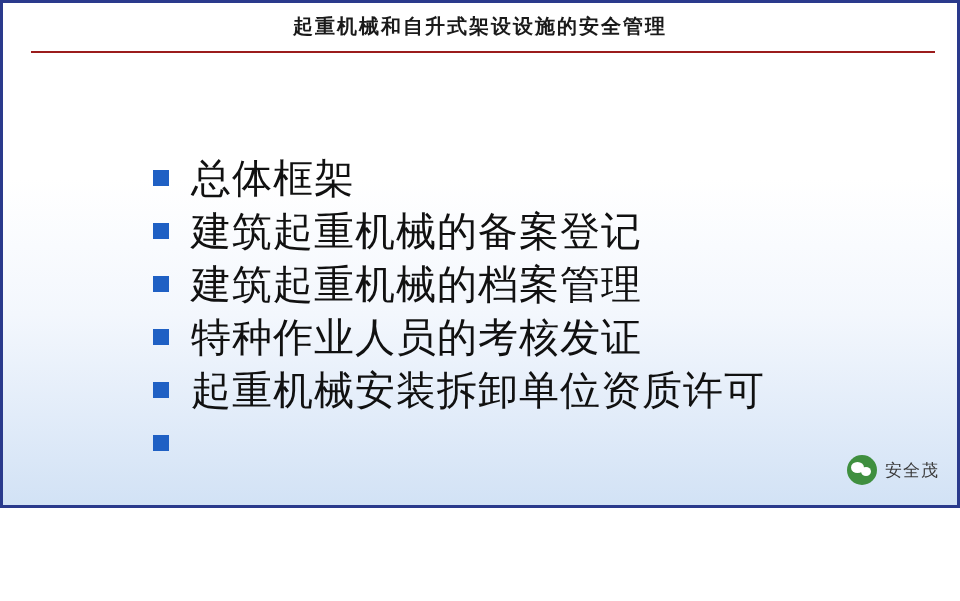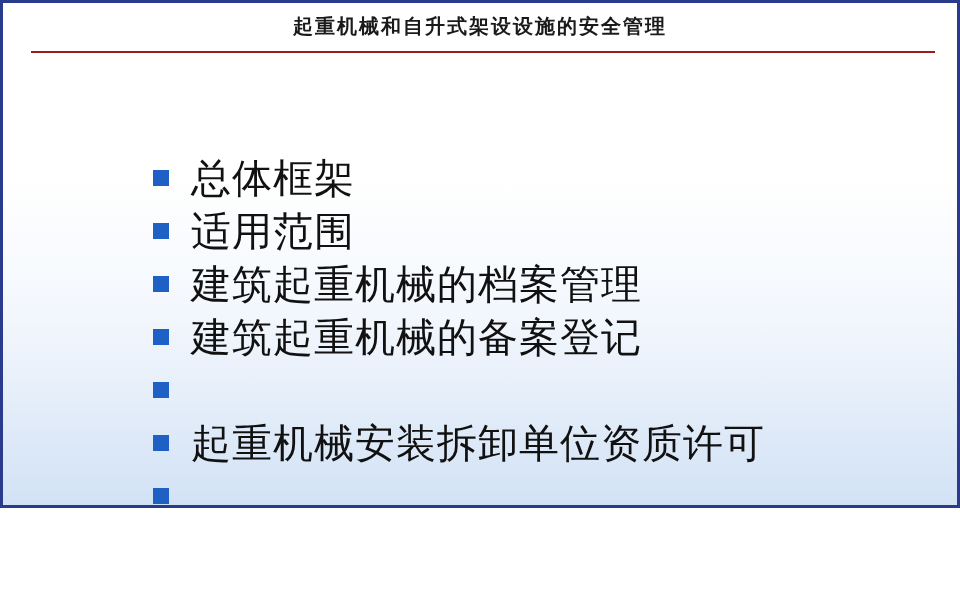--- a/index.html
+++ b/index.html
@@ -140,45 +140,46 @@
   <div class="header-rule"></div>
 
 
   <div class="bullets">
 
     <div class="bullet-row">
       <span class="bullet-marker"></span>
       <span class="bullet-text">总体框架</span>
     </div>
 
+
     <div class="bullet-row">
       <span class="bullet-marker"></span>
-      <span class="bullet-text">适用范围</span>
+      <span class="bullet-text">建筑起重机械的备案登记</span>
     </div>
 
     <div class="bullet-row">
       <span class="bullet-marker"></span>
       <span class="bullet-text">建筑起重机械的档案管理</span>
     </div>
 
     <div class="bullet-row">
       <span class="bullet-marker"></span>
-      <span class="bullet-text">建筑起重机械的备案登记</span>
-    </div>
-
-    <div class="bullet-row">
-      <span class="bullet-marker"></span>
+      <span class="bullet-text">特种作业人员的考核发证</span>
     </div>
 
     <div class="bullet-row">
       <span class="bullet-marker"></span>
       <span class="bullet-text">起重机械安装拆卸单位资质许可</span>
     </div>
 
 
     <div class="bullet-row">
       <span class="bullet-marker"></span>
     </div>
 
   </div>
 
+  <div class="watermark">
+    <span class="wm-logo"></span>
+    <span class="wm-text">安全茂</span>
+  </div>
 
 </div>
 
 </body></html>

